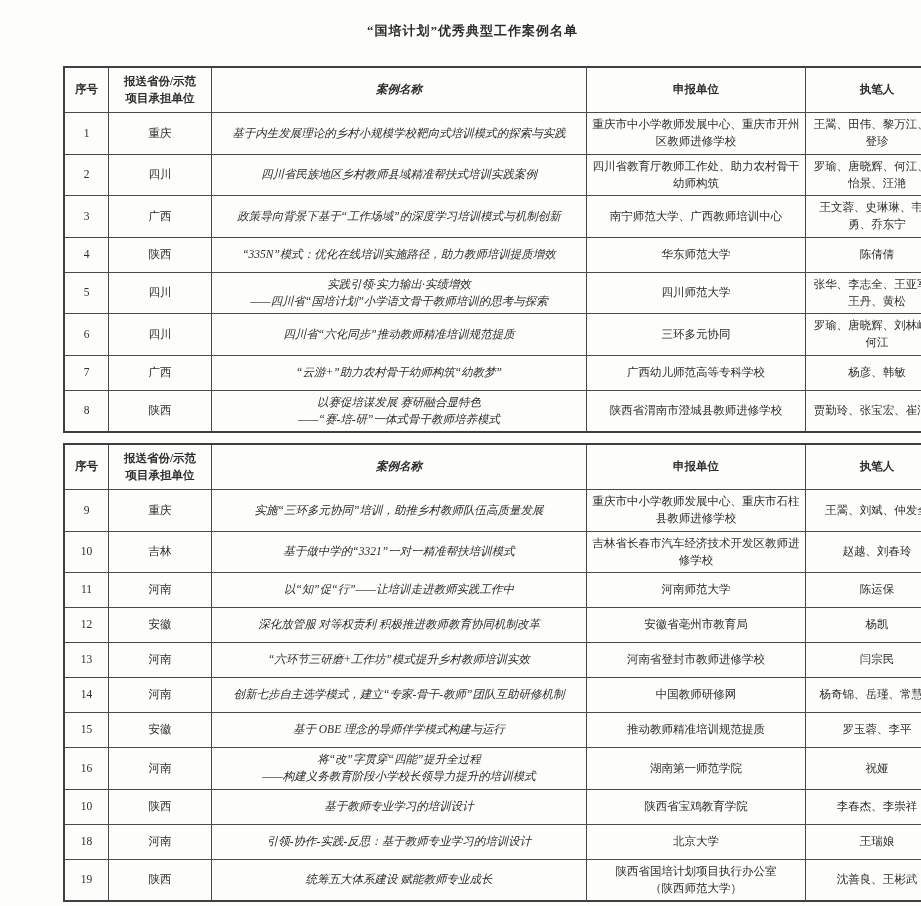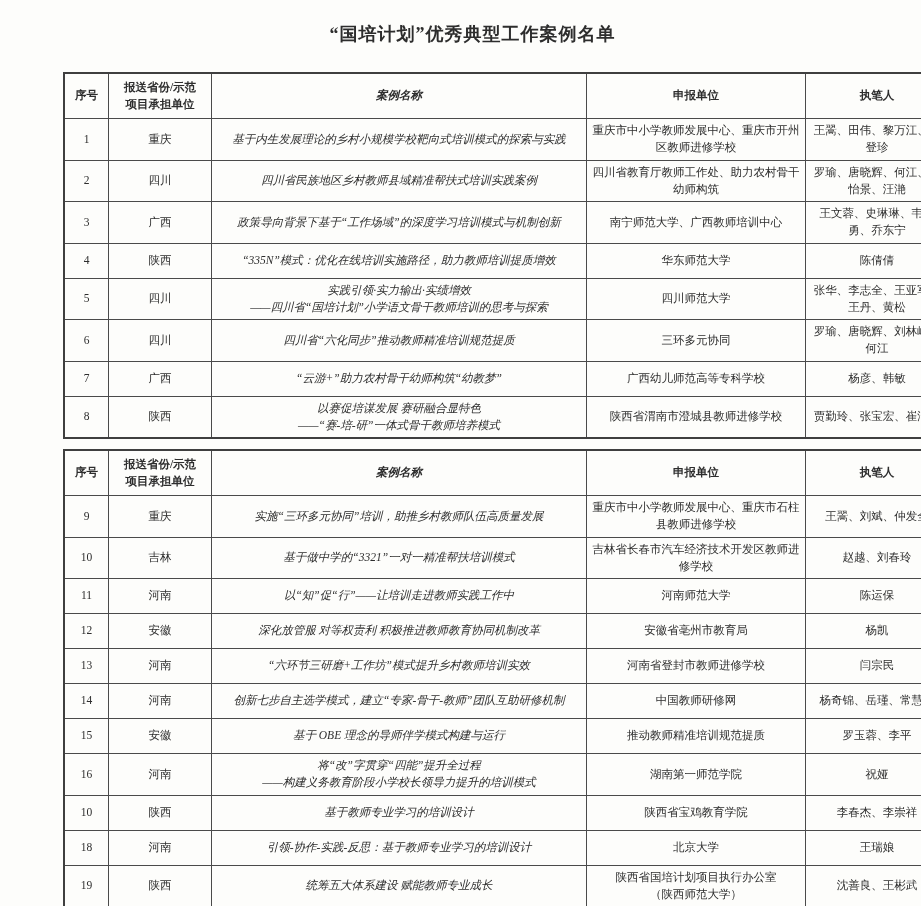--- a/index.html
+++ b/index.html
@@ -13,21 +13,21 @@
     box-sizing:border-box;
     padding-top:8px;
   }
   .attachment{
     margin:4px 0 0 76px;
     font-size:13px;font-weight:bold;
   }
   .doc-title{
     margin:14px 0 26px 0;
     text-align:center;
-    font-size:18px;font-weight:bold;
+    font-size:13px;font-weight:bold;
     letter-spacing:1px;
     padding-left:24px;
   }
   table.case-table{
     width:849px;
     margin-left:63px;
     border-collapse:collapse;
     border:2px solid #3f3f3f;
     table-layout:fixed;
   }

